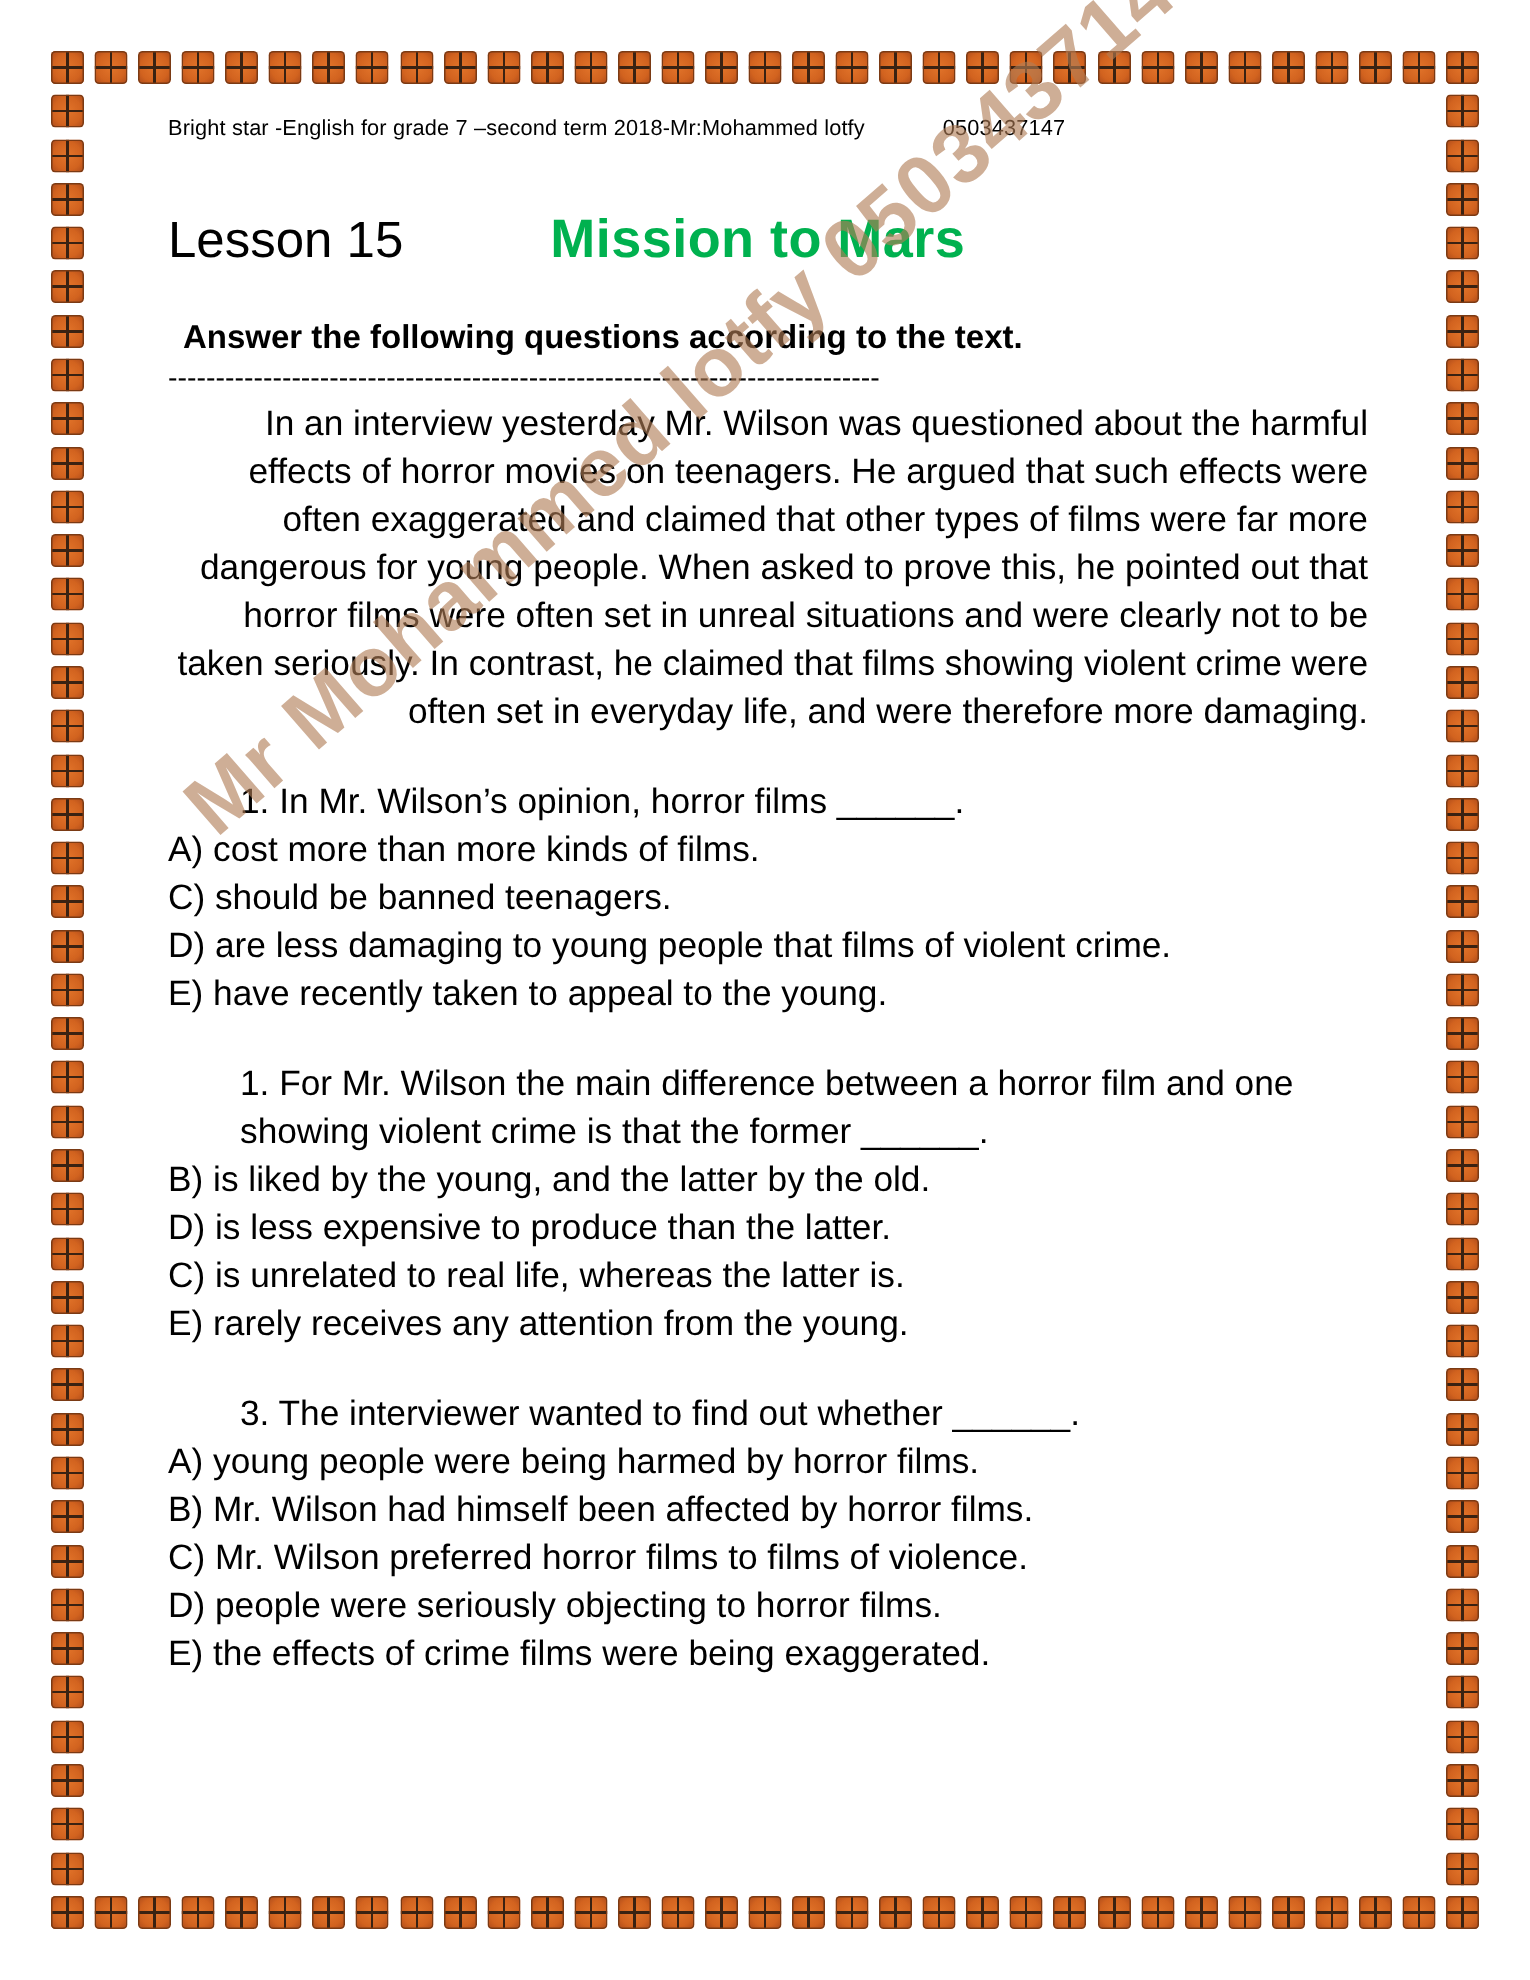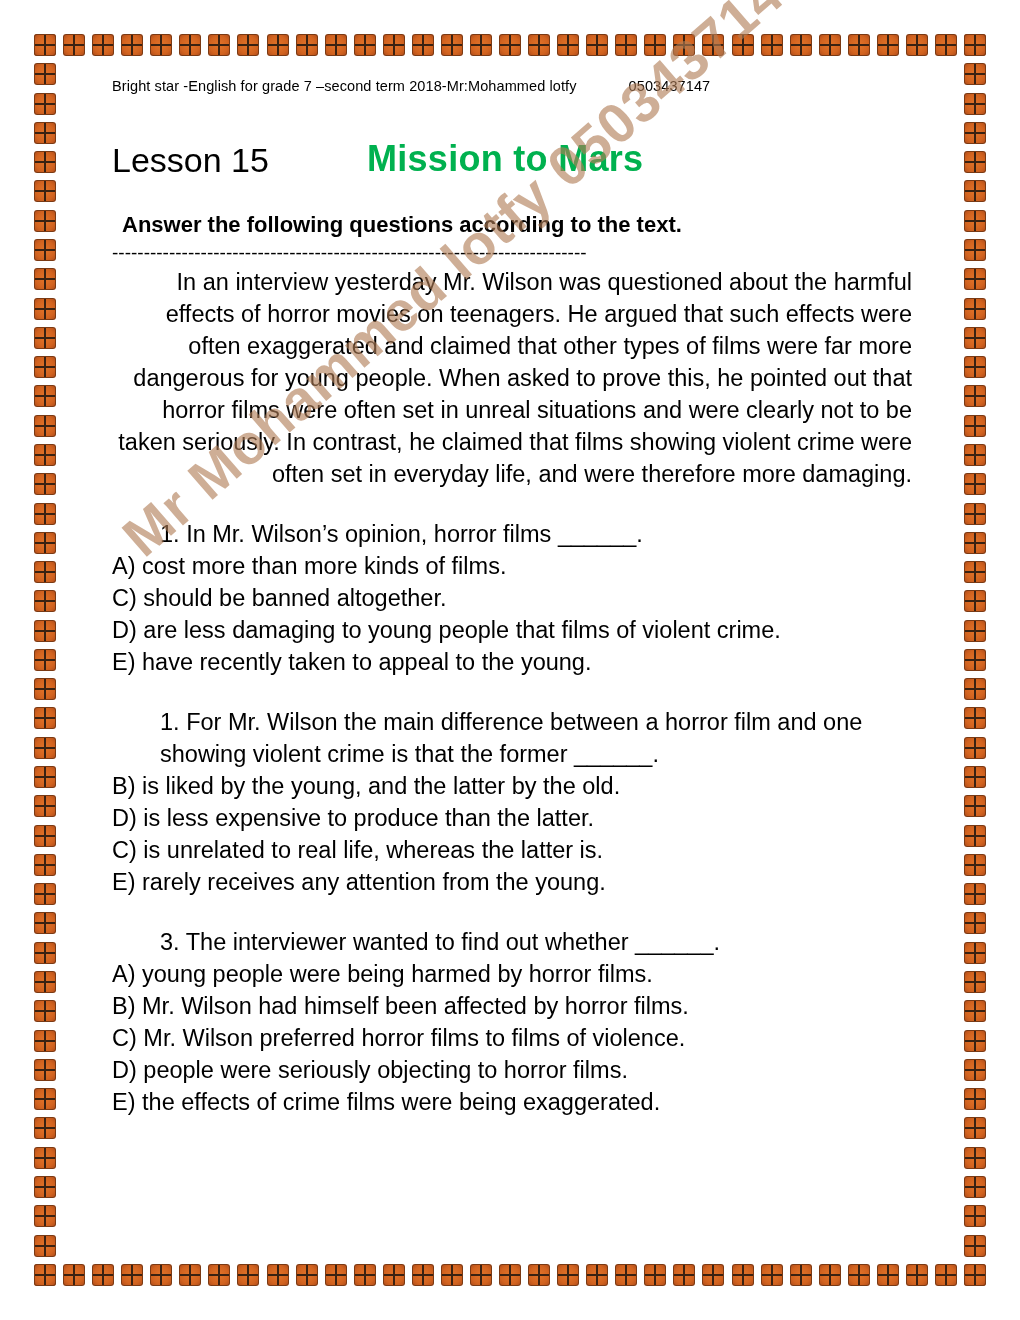--- a/index.html
+++ b/index.html
@@ -316,21 +316,21 @@
   </div>
 
   <div class="instruction">Answer the following questions according to the text.</div>
   <div class="divider">---------------------------------------------------------------------------</div>
 
   <div class="passage">In an interview yesterday Mr. Wilson was questioned about the harmful effects of horror movies on teenagers. He argued that such effects were often exaggerated and claimed that other types of films were far more dangerous for young people. When asked to prove this, he pointed out that horror films were often set in unreal situations and were clearly not to be taken seriously. In contrast, he claimed that films showing violent crime were often set in everyday life, and were therefore more damaging.</div>
 
   <div class="question-block">
     <span class="q-stem">1. In Mr. Wilson’s opinion, horror films ______.</span>
     <span class="q-option">A) cost more than more kinds of films.</span>
-    <span class="q-option">C) should be banned altogether.</span>
+    <span class="q-option">C) should be banned teenagers.</span>
     <span class="q-option">D) are less damaging to young people that films of violent crime.</span>
     <span class="q-option">E) have recently taken to appeal to the young.</span>
   </div>
 
   <div class="question-block">
     <span class="q-stem">1. For Mr. Wilson the main difference between a horror film and one showing violent crime is that the former ______.</span>
     <span class="q-option">B) is liked by the young, and the latter by the old.</span>
     <span class="q-option">D) is less expensive to produce than the latter.</span>
     <span class="q-option">C) is unrelated to real life, whereas the latter is.</span>
     <span class="q-option">E) rarely receives any attention from the young.</span>

